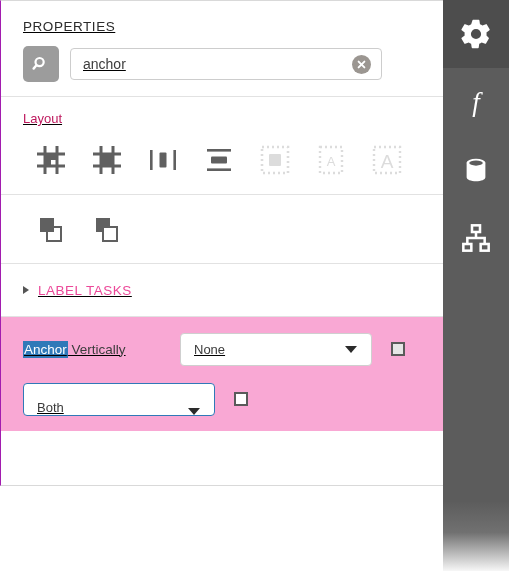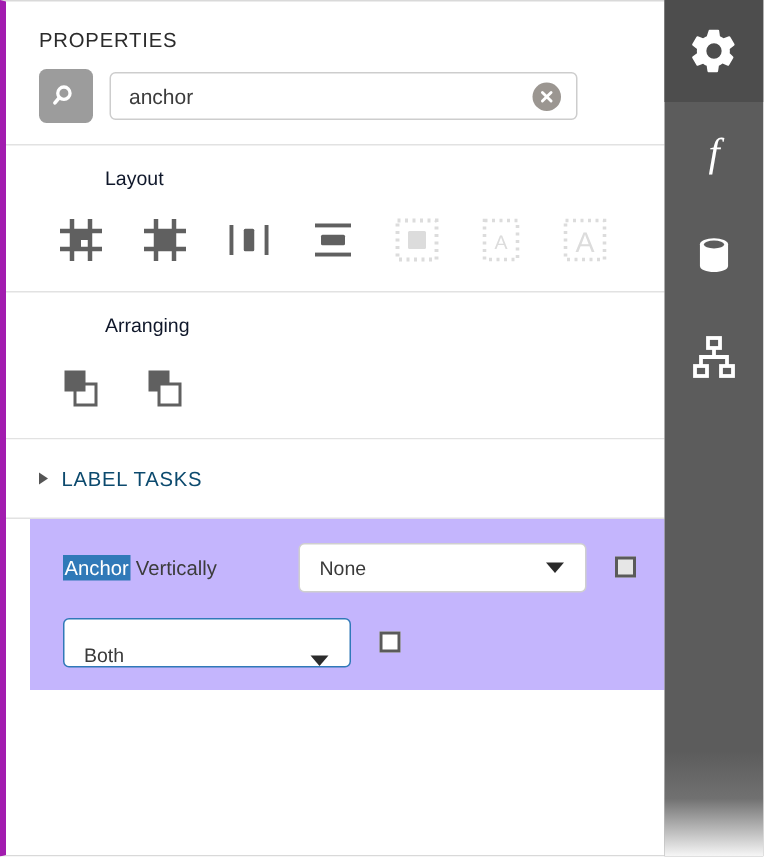--- a/index.html
+++ b/index.html
@@ -19,29 +19,30 @@
   #app {
     position: absolute;
     inset: 0;
     display: flex;
     background: #ffffff;
   }
 
   
   #panel {
     width: 443px;
-    height: 571px;
+    height: 486px;
     box-sizing: border-box;
     background: #ffffff;
     border-top: 1px solid #d9d9d9;
-    border-left: 4px solid #a21caf;
+    border-left: 1px solid #a21caf;
     border-bottom: 1px solid #d9d9d9;
     display: flex;
     flex-direction: column;
     position: relative;
+    text-decoration: underline;
   }
 
   .panel-title {
     font-size: 13.5px;
     letter-spacing: 0.55px;
     color: #2b2b2b;
     padding: 18px 0 0 22px;
     font-weight: 400;
   }
 
@@ -103,23 +104,22 @@
     background: #e2e2e2;
     width: 100%;
   }
 
   
   .group {
     padding: 14px 0 14px 22px;
   }
   .group-label {
     font-size: 13px;
-    color: #0f172a;
+    color: #be185d;
     margin-bottom: 14px;
-    margin-left: 44px;
   }
   .icon-row {
     display: flex;
     align-items: center;
     gap: 0px;
   }
   .icon-btn {
     width: 56px;
     height: 40px;
     display: flex;
@@ -150,28 +150,27 @@
     border-bottom: 4.5px solid transparent;
   }
   .tri.down {
     border-top: 6px solid #555;
     border-left: 4.5px solid transparent;
     border-right: 4.5px solid transparent;
   }
   .section-title {
     font-size: 13.5px;
     letter-spacing: 0.5px;
-    color: #0c4a6e;
+    color: #ec4899;
   }
 
   
   .behavior-body {
-    background: #c4b5fd;
+    background: #f9a8d4;
     padding: 14px 0 14px 0;
-    margin-left: 16px;
   }
   .prop-row {
     display: flex;
     align-items: center;
     height: 36px;
     padding-left: 22px;
     margin-bottom: 14px;
   }
   .prop-row:last-child { margin-bottom: 0; }
   .prop-label {
@@ -340,21 +339,20 @@
             <text x="17" y="25" font-family="'Liberation Sans',sans-serif" font-size="19" fill="#dcdcdc" text-anchor="middle">A</text>
           </svg>
         </div>
 
       </div>
     </div>
 
     <div class="divider"></div>
 
     <div class="group">
-      <div class="group-label">Arranging</div>
       <div class="icon-row">
 
         <div class="icon-btn">
           <svg width="32" height="32" viewBox="0 0 32 32">
             <rect x="12" y="14" width="14" height="14" fill="#ffffff" stroke="#606060" stroke-width="2"></rect>
             <rect x="5" y="5" width="14" height="14" fill="#606060"></rect>
           </svg>
         </div>
 
         <div class="icon-btn">

